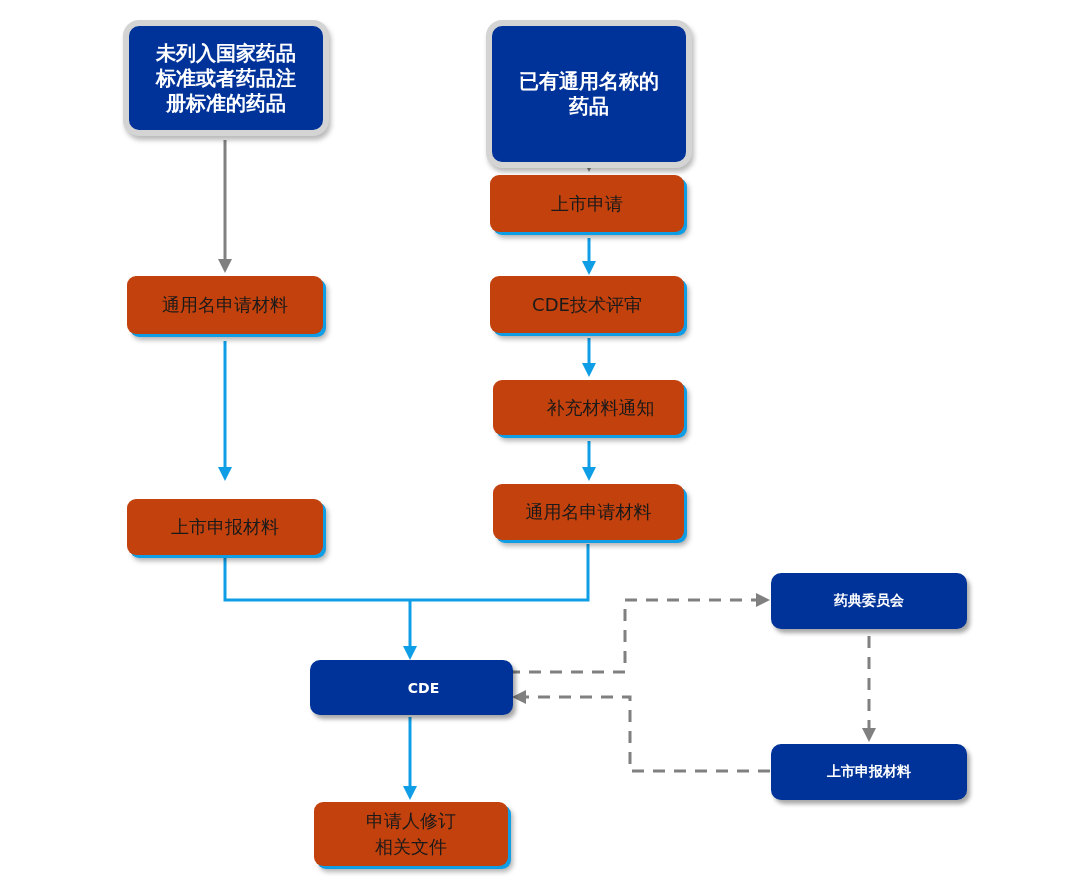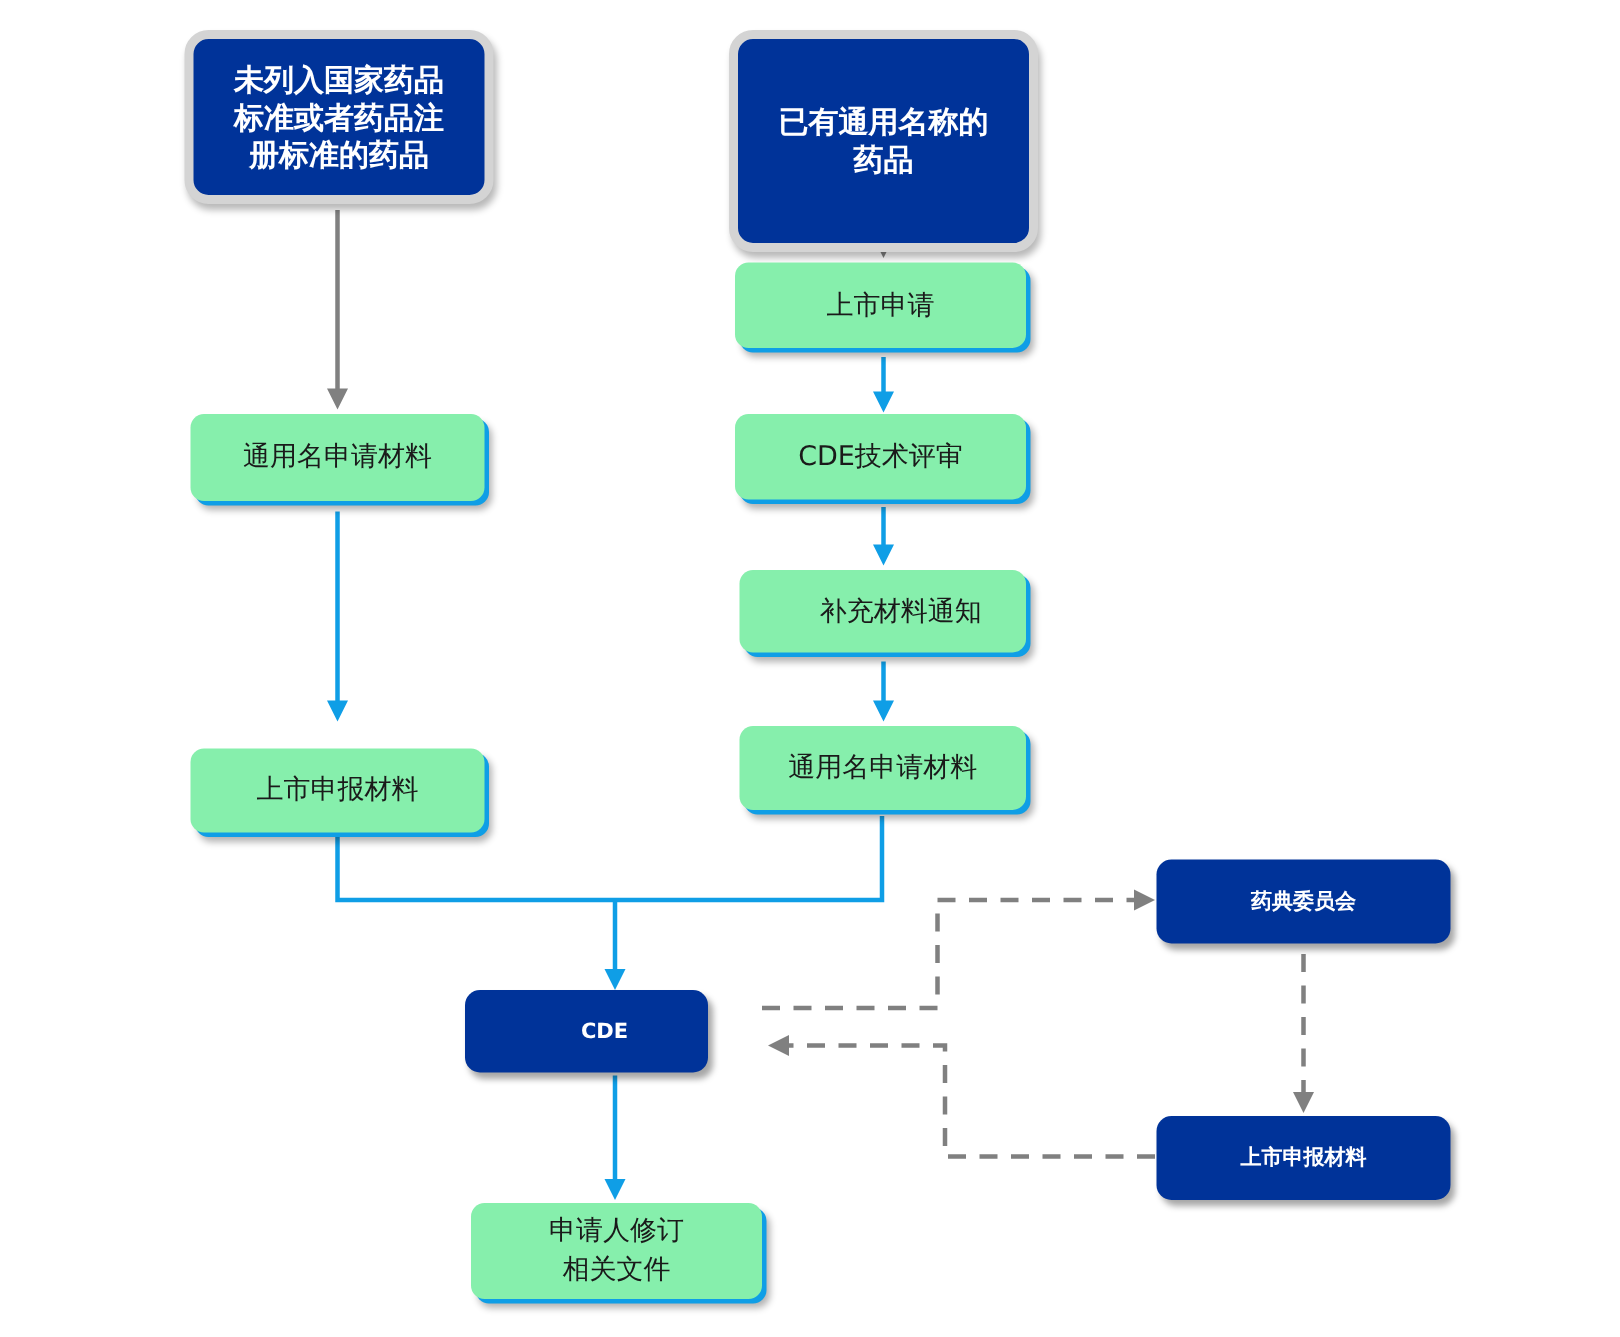--- a/index.html
+++ b/index.html
@@ -46,21 +46,21 @@
     border-radius: 16px;
     box-shadow: 2px 4px 5px rgba(0,0,0,0.28);
     font-size: 20px;
     line-height: 25px;
   }
   .node.dark.small {
     box-shadow: 3px 4px 4px rgba(0,0,0,0.35);
     font-size: 14px;
   }
   .node.light {
-    background: #86efac;
+    background: #c2410c;
     color: #1a1a1a;
     border-radius: 9px;
     box-shadow: 3px 3px 0 #0f9ee6, 5px 6px 5px rgba(0,0,0,0.30);
     font-size: 18px;
     line-height: 26px;
   }
 </style>
 </head>
 <body>
 
@@ -157,21 +157,21 @@
 </div>
 
 <div class="node light" style="left:493px; top:380px; width:191px; height:55px;padding-left:24px;">
   <span>补充材料通知</span>
 </div>
 
 <div class="node light" style="left:493px; top:484px; width:191px; height:56px;">
   <span>通用名申请材料</span>
 </div>
 
-<div class="node dark small" style="left:310px; top:660px; width:162px; height:55px;padding-left:24px;">
+<div class="node dark small" style="left:310px; top:660px; width:203px; height:55px;padding-left:24px;">
   <span>CDE</span>
 </div>
 
 <div class="node dark small" style="left:771px; top:573px; width:196px; height:56px;">
   <span>药典委员会</span>
 </div>
 
 <div class="node dark small" style="left:771px; top:744px; width:196px; height:56px;">
   <span>上市申报材料</span>
 </div>

